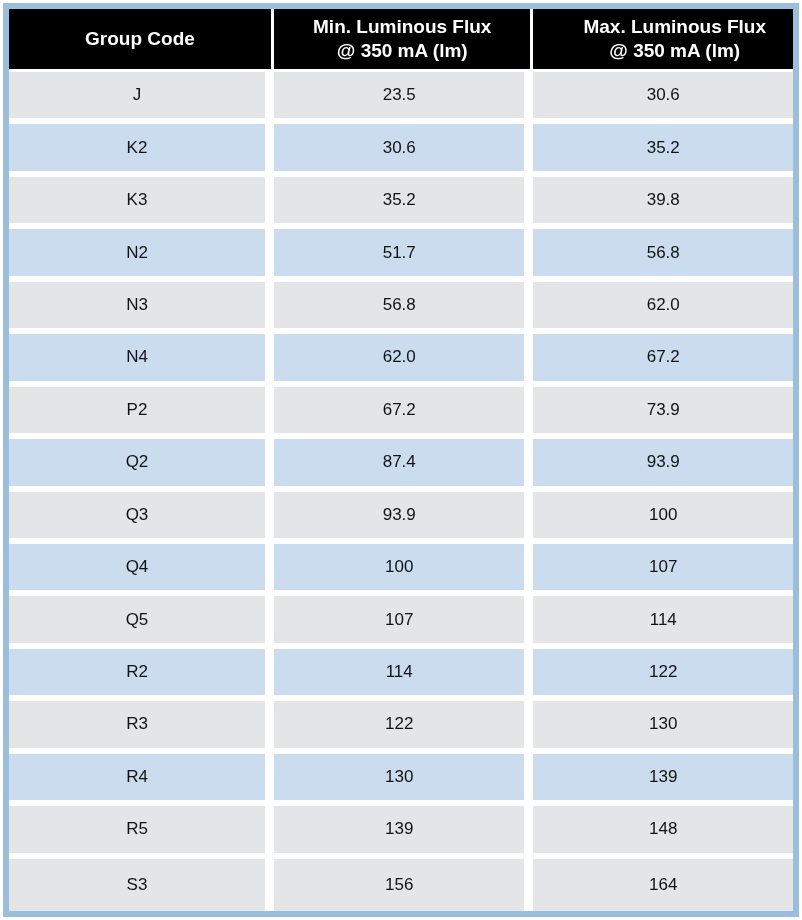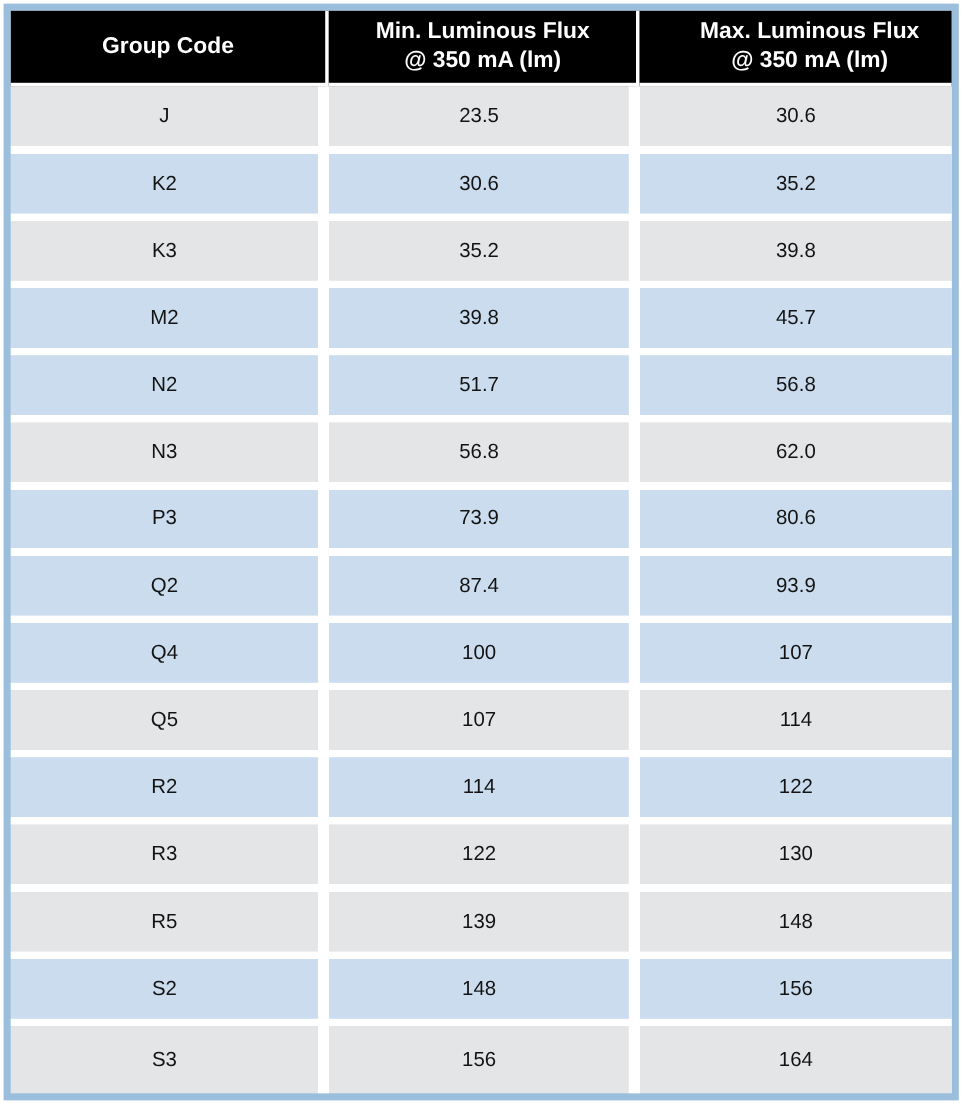--- a/index.html
+++ b/index.html
@@ -111,43 +111,48 @@
           <td>K2</td>
           <td>30.6</td>
           <td>35.2</td>
         </tr>
         <tr class="row-odd">
           <td>K3</td>
           <td>35.2</td>
           <td>39.8</td>
         </tr>
         <tr class="row-even">
-          <td>M2</td>
-          <td>39.8</td>
-          <td>45.7</td>
-        </tr>
-        <tr class="row-even">
           <td>N2</td>
           <td>51.7</td>
           <td>56.8</td>
         </tr>
         <tr class="row-odd">
           <td>N3</td>
           <td>56.8</td>
           <td>62.0</td>
         </tr>
         <tr class="row-even">
-          <td>P3</td>
+          <td>N4</td>
+          <td>62.0</td>
+          <td>67.2</td>
+        </tr>
+        <tr class="row-odd">
+          <td>P2</td>
+          <td>67.2</td>
           <td>73.9</td>
-          <td>80.6</td>
         </tr>
         <tr class="row-even">
           <td>Q2</td>
           <td>87.4</td>
           <td>93.9</td>
+        </tr>
+        <tr class="row-odd">
+          <td>Q3</td>
+          <td>93.9</td>
+          <td>100</td>
         </tr>
         <tr class="row-even">
           <td>Q4</td>
           <td>100</td>
           <td>107</td>
         </tr>
         <tr class="row-odd">
           <td>Q5</td>
           <td>107</td>
           <td>114</td>
@@ -155,29 +160,29 @@
         <tr class="row-even">
           <td>R2</td>
           <td>114</td>
           <td>122</td>
         </tr>
         <tr class="row-odd">
           <td>R3</td>
           <td>122</td>
           <td>130</td>
         </tr>
+        <tr class="row-even">
+          <td>R4</td>
+          <td>130</td>
+          <td>139</td>
+        </tr>
         <tr class="row-odd">
           <td>R5</td>
           <td>139</td>
           <td>148</td>
-        </tr>
-        <tr class="row-even">
-          <td>S2</td>
-          <td>148</td>
-          <td>156</td>
         </tr>
         <tr class="row-odd">
           <td>S3</td>
           <td>156</td>
           <td>164</td>
         </tr>
       </tbody>
   </table>
 </div>
 

